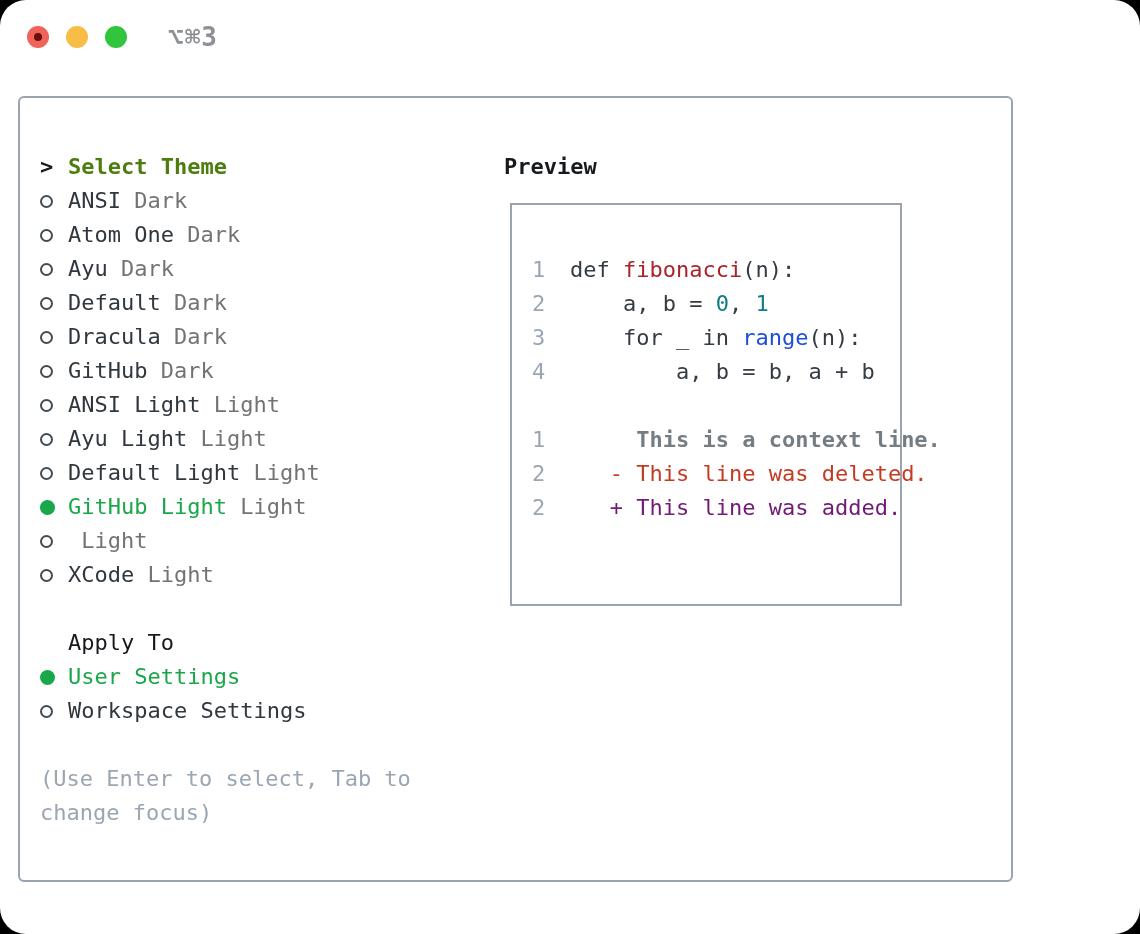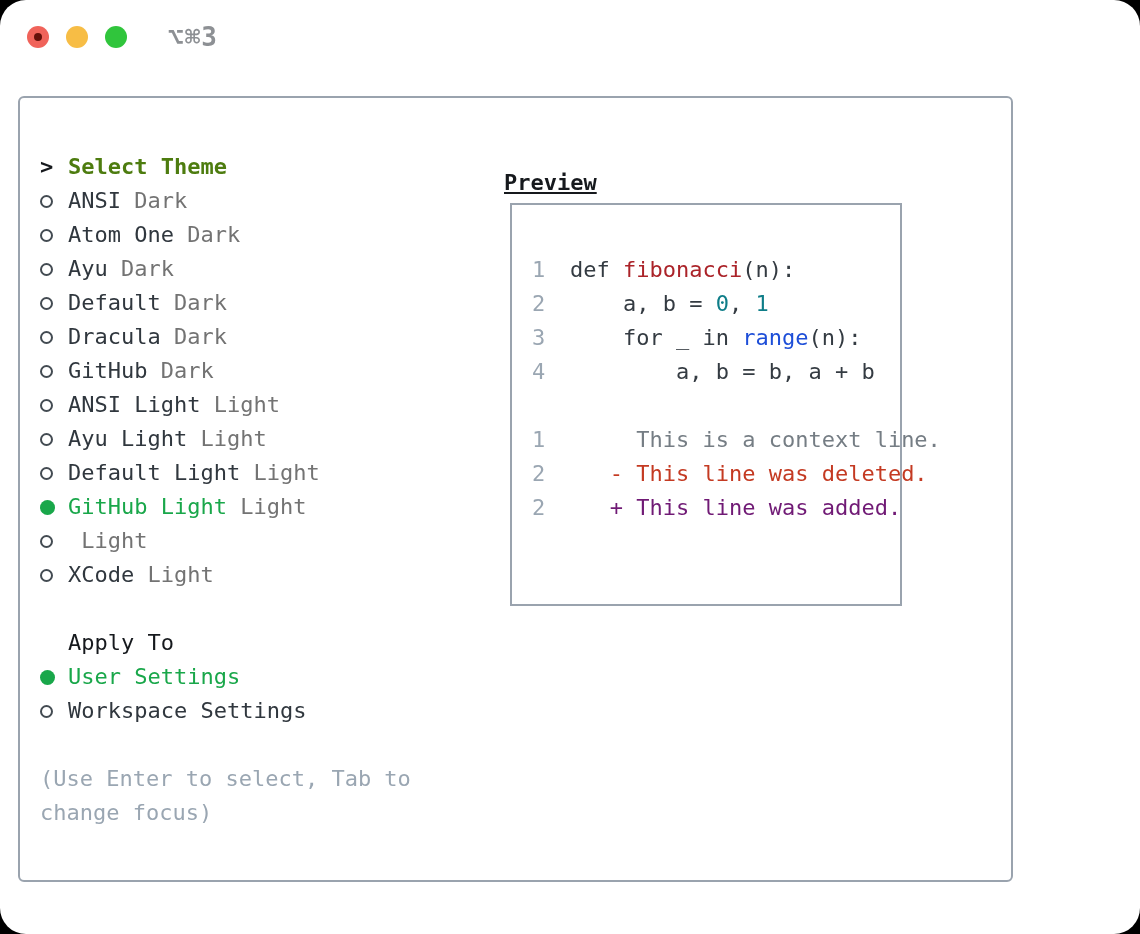--- a/index.html
+++ b/index.html
@@ -35,35 +35,35 @@
   .circle.filled{width:15px;height:15px;border:none;background:#19a74a;}
   .section-title{font-weight:bold;color:#4d7c0f;}
   .plain-title{color:#16191d;}
   .theme-name{color:#30373e;}
   .theme-name.selected{color:#19a74a;}
   .theme-variant{color:#737373;}
   .spacer{height:34px;}
   .hint{color:#9aa6b2;}
   
   .preview-title{
-    position:absolute;left:484px;top:68px;font-size:22px;line-height:34px;
-    font-weight:bold;color:#16191d;text-decoration:underline;
+    position:absolute;left:484px;top:52px;font-size:22px;line-height:34px;
+    font-weight:bold;color:#16191d;
   }
   .preview-box{
     position:absolute;left:490px;top:105px;width:392px;height:403px;
     border:2px solid #9aa3ae;background:#fff;box-sizing:border-box;
     padding:48px 0 0 20px;font-size:22px;line-height:34px;
   }
   .pline{height:34px;white-space:pre;}
   .pline .num{display:inline-block;width:14px;color:#9aa6b2;margin-right:24px;}
   .s-fg{color:#343b42;}
   .s-func{color:#ab2329;}
   .s-number{color:#0e7d88;}
   .s-builtin{color:#1d4ed8;}
-  .s-context{color:#757d84;}
+  .s-context{color:#757d84;font-weight:bold;}
   .s-deleted{color:#c43a22;margin-top:9px;}
   .s-added{color:#701a75;}
 </style>
 </head>
 <body>
 
 <div class="window">
 
   <div class="titlebar">
     <div class="light light-red"></div>

